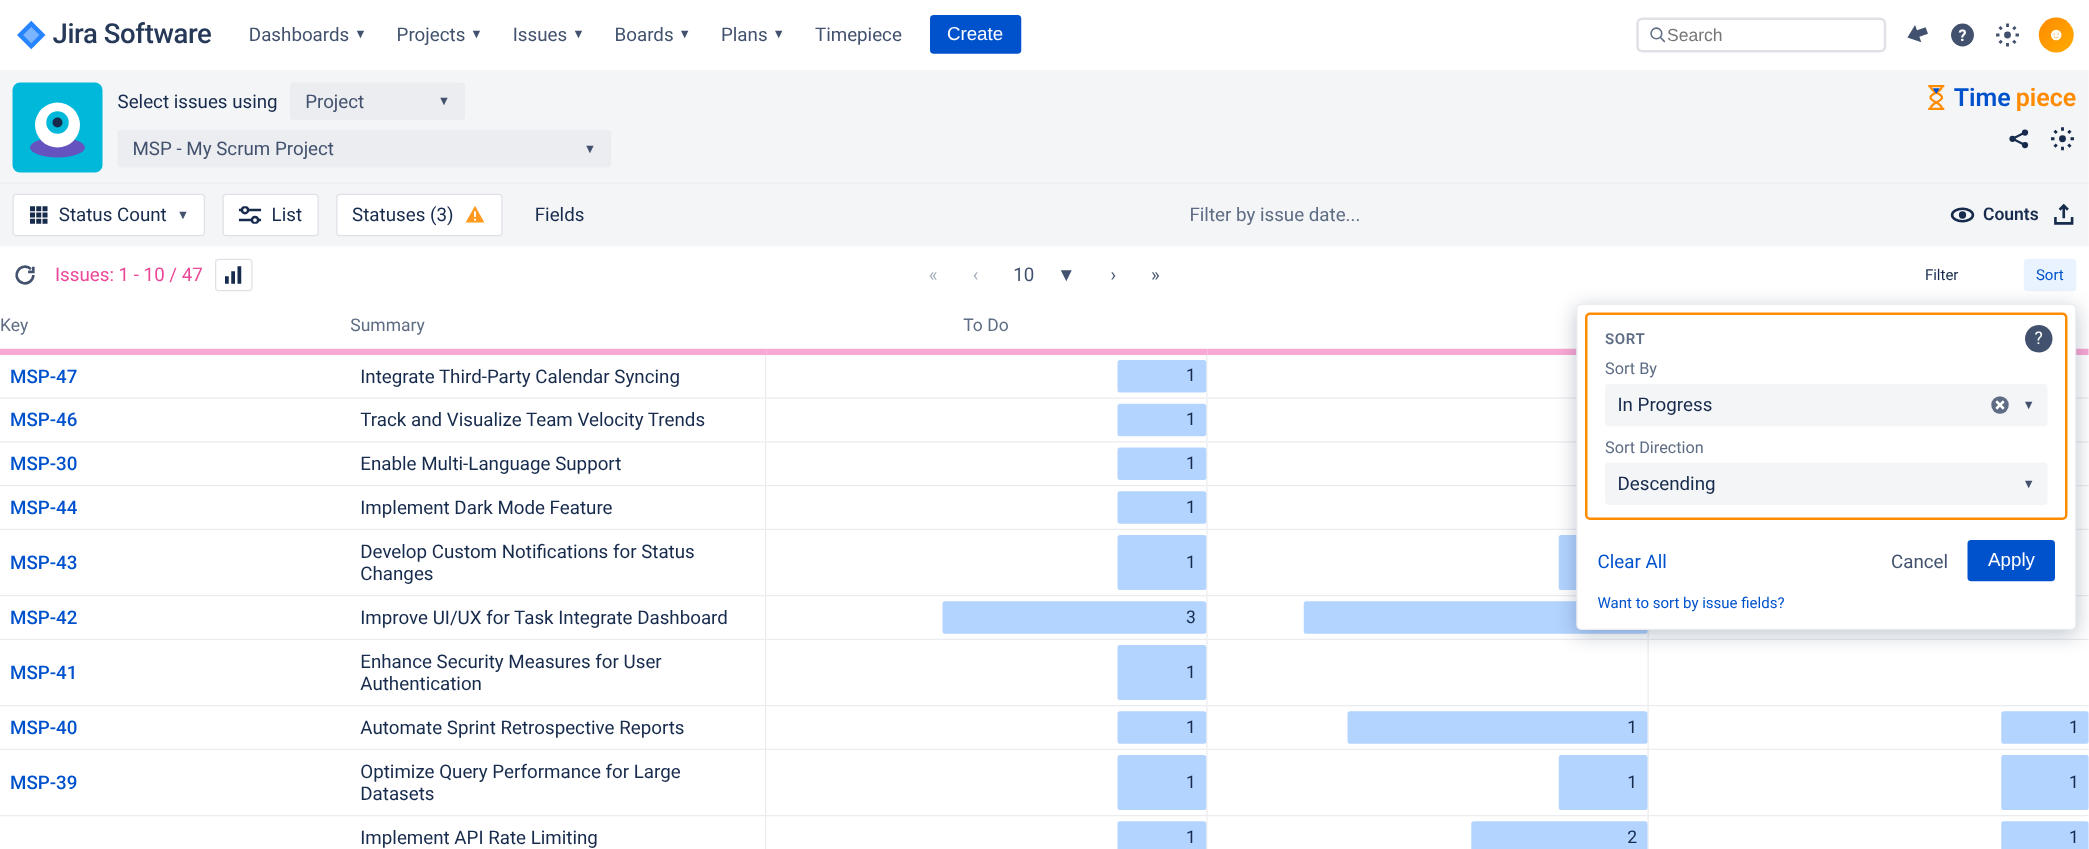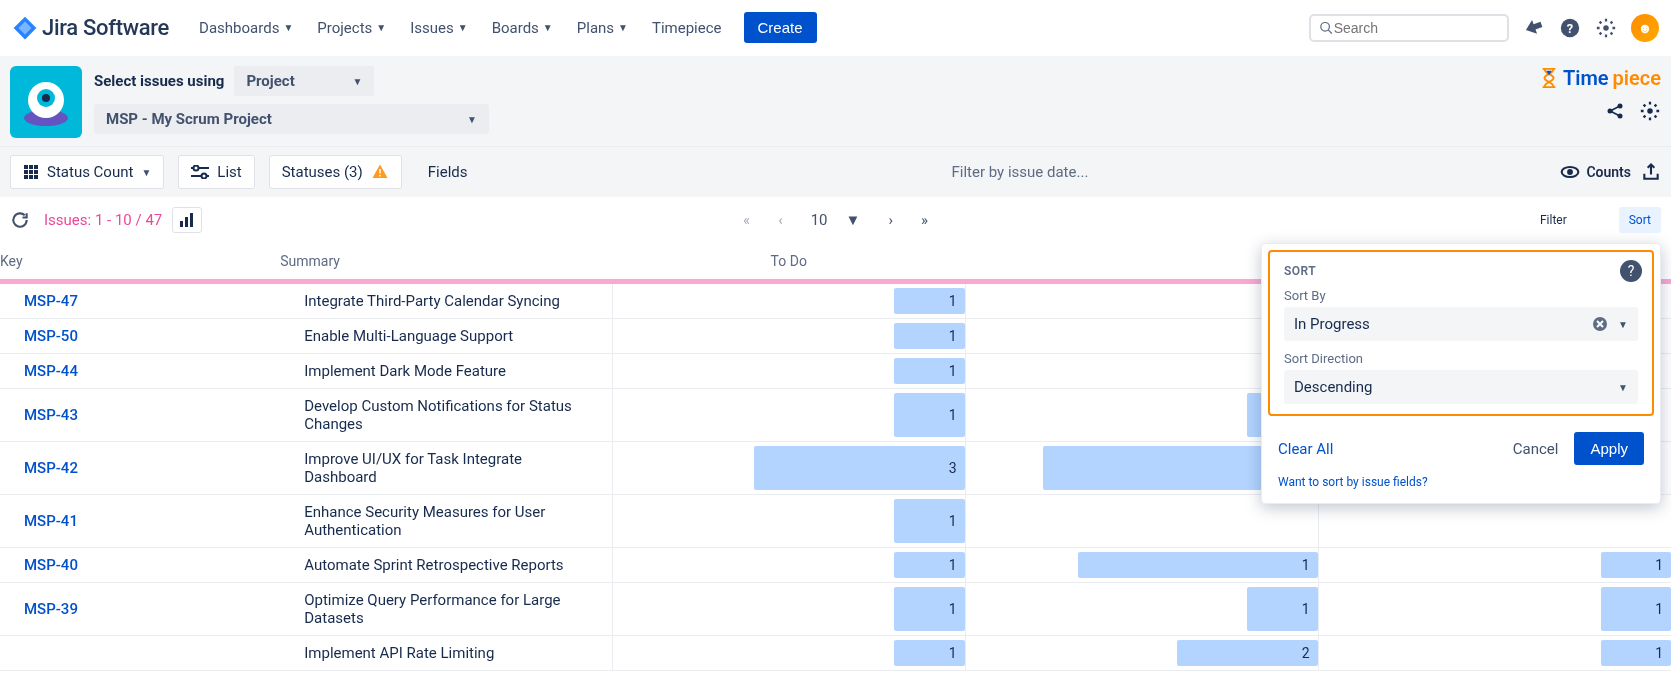--- a/index.html
+++ b/index.html
@@ -12,21 +12,21 @@
 .chev { font-size: 10px; color: #42526E; }
 .create-btn { margin-left: 8px; background: #0052CC; color: #fff; border: none; padding: 7px 14px; border-radius: 3px; font-size: 15px; font-weight: 500; cursor: pointer; }
 .topnav-right { margin-left: auto; display: flex; align-items: center; gap: 14px; }
 .search-box { display: flex; align-items: center; border: 2px solid #DFE1E6; border-radius: 5px; padding: 4px 8px; width: 200px; background: #fff; }
 .search-box input { border: none; outline: none; font-size: 14px; width: 100%; background: transparent; }
 .icon-btn { cursor: pointer; color: #42526E; display: flex; align-items: center; justify-content: center; }
 .avatar { width: 28px; height: 28px; border-radius: 50%; background: linear-gradient(135deg, #FF8B00, #FFAB00); display: flex; align-items: center; justify-content: center; color: #fff; font-size: 14px; }
 
 .subheader { background: #F4F5F7; padding: 10px 10px 8px 10px; display: flex; align-items: flex-start; }
 .proj-icon { width: 72px; height: 72px; background: #00B8D9; border-radius: 6px; display: flex; align-items: center; justify-content: center; margin-right: 12px; position: relative; }
-.proj-controls { flex: 1; font-weight: bold; }
+.proj-controls { flex: 1; }
 .proj-row1 { display: flex; align-items: center; gap: 10px; margin-bottom: 8px; }
 .proj-label { font-size: 15px; color: #172B4D; }
 .dd { background: #ECEDF0; border-radius: 3px; padding: 6px 12px; display: flex; align-items: center; gap: 10px; cursor: pointer; font-size: 15px; color: #42526E; }
 .dd-wide { width: 395px; justify-content: space-between; }
 .brand-right { margin-left: auto; text-align: left; }
 .brand-tp { display: flex; align-items: center; gap: 4px; font-size: 20px; font-weight: 600; justify-content: flex-end; }
 .brand-tp .t1 { color: #0052CC; }
 .brand-tp .t2 { color: #FF8B00; }
 .brand-actions { display: flex; gap: 14px; justify-content: flex-end; margin-top: 10px; }
 
@@ -44,21 +44,21 @@
 .pager { position: absolute; left: 50%; transform: translateX(-50%); display: flex; align-items: center; gap: 28px; color: #42526E; }
 .pager span { cursor: pointer; font-size: 15px; }
 .pager-right { margin-left: auto; display: flex; gap: 20px; align-items: center; }
 .link-txt { font-size: 12px; cursor: pointer; margin-left: 32px; }
 .sort-active { background: #E9F2FF; color: #0052CC; padding: 6px 10px; border-radius: 3px; }
 
 .table-wrap { position: relative; }
 table { width: 100%; border-collapse: collapse; }
 th { text-align: left; font-weight: 400; color: #5E6C84; font-size: 14px; padding: 10px 0; border-bottom: 5px solid #f9a8d4; }
 th.center { text-align: center; }
-td { padding: 8px 24px; border-bottom: 1px solid #EBECF0; font-size: 15px; vertical-align: middle; }
+td { padding: 8px 8px; border-bottom: 1px solid #EBECF0; font-size: 15px; vertical-align: middle; }
 .key-link { color: #0052CC; cursor: pointer; font-weight: 500; }
 .bar-cell { position: relative; height: 24px; padding: 0 !important; border-left: 1px solid #EBECF0; }
 .bar-fill { position: absolute; right: 0; top: 4px; bottom: 4px; background: #B3D4FF; border-radius: 2px; display: flex; align-items: center; justify-content: flex-end; padding-right: 8px; color: #172B4D; font-size: 14px; }
 
 .sort-popup { position: absolute; top: 0px; right: 10px; width: 400px; background: #fff; border-radius: 4px; box-shadow: 0 4px 16px rgba(9,30,66,0.25); z-index: 100; border: 1px solid #EBECF0; }
 .sort-inner { border: 2px solid #FF8B00; border-radius: 4px; margin: 6px; padding: 12px 14px 10px 14px; position: relative; }
 .sort-title { font-size: 12px; letter-spacing: 0.5px; color: #5E6C84; font-weight: 600; }
 .help-circle { position: absolute; right: 10px; top: 8px; width: 22px; height: 22px; border-radius: 50%; background: #42526E; color: #fff; display: flex; align-items: center; justify-content: center; font-size: 14px; cursor: pointer; }
 .sort-label { font-size: 13px; color: #5E6C84; margin-top: 10px; margin-bottom: 4px; }
 .sort-field { background: #F4F5F7; border-radius: 3px; padding: 8px 10px; display: flex; align-items: center; justify-content: space-between; font-size: 15px; }
@@ -284,21 +284,30 @@
         <tr>
           <td><span class="key-link">MSP-47</span></td>
           <td>Integrate Third-Party Calendar Syncing</td>
           <td class="bar-cell">
             <div class="bar-fill" style="width: 20%;">1</div>
           </td>
           <td class="bar-cell"></td>
           <td class="bar-cell"></td>
         </tr>
         <tr>
-          <td><span class="key-link">MSP-50</span></td>
+          <td><span class="key-link">MSP-46</span></td>
+          <td>Track and Visualize Team Velocity Trends</td>
+          <td class="bar-cell">
+            <div class="bar-fill" style="width: 20%;">1</div>
+          </td>
+          <td class="bar-cell"></td>
+          <td class="bar-cell"></td>
+        </tr>
+        <tr>
+          <td><span class="key-link">MSP-30</span></td>
           <td>Enable Multi-Language Support</td>
           <td class="bar-cell">
             <div class="bar-fill" style="width: 20%;">1</div>
           </td>
           <td class="bar-cell"></td>
           <td class="bar-cell"></td>
         </tr>
         <tr>
           <td><span class="key-link">MSP-44</span></td>
           <td>Implement Dark Mode Feature</td>

